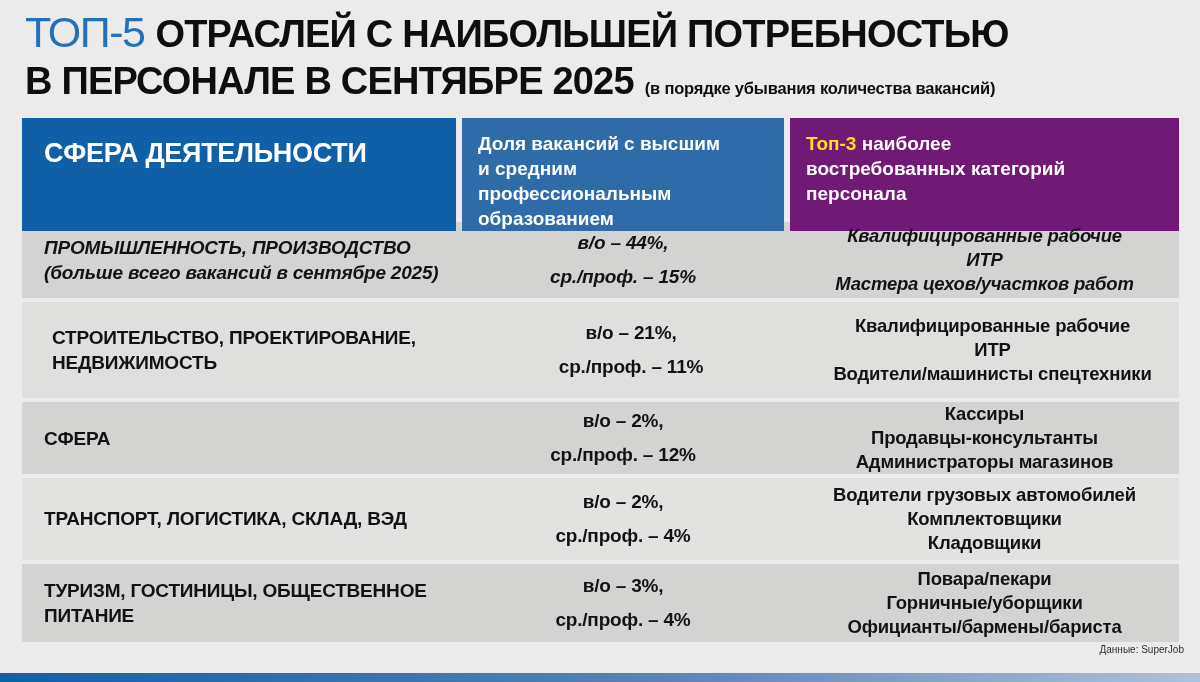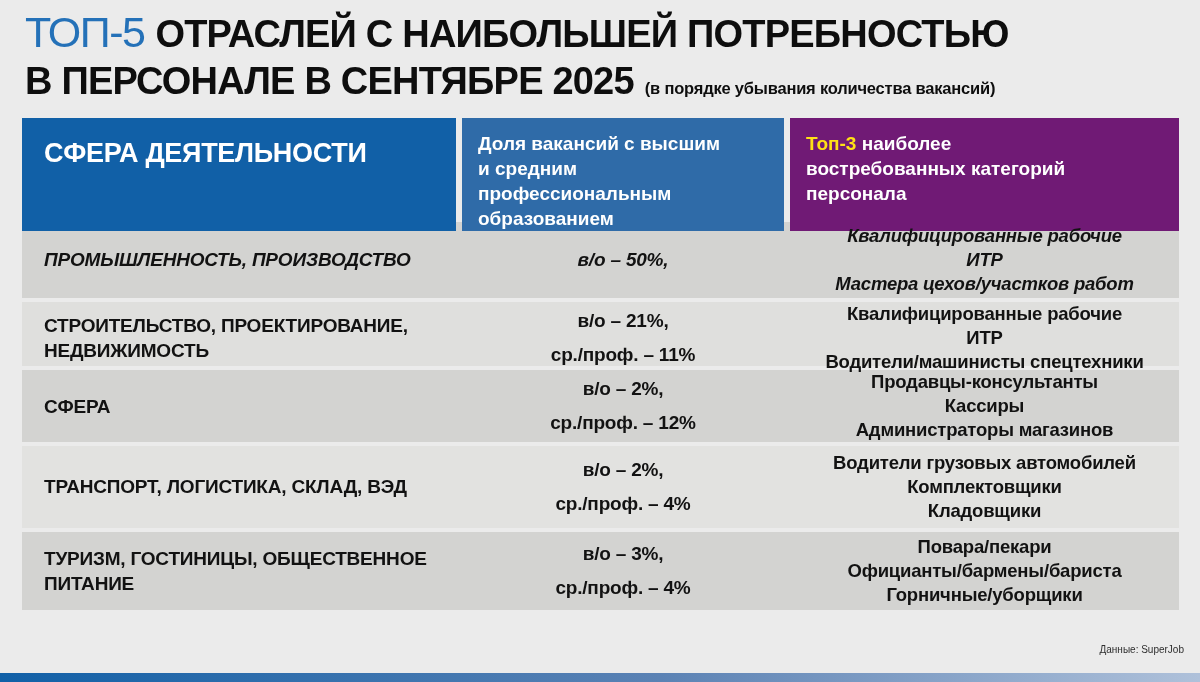--- a/index.html
+++ b/index.html
@@ -41,21 +41,21 @@
     padding:20px 0 0 22px;
   }
   .th2 { background:#2F6BA8; font-size:19px; line-height:1.32; padding:13px 10px 0 16px; }
   .th3 { background:#701a75; font-size:19px; line-height:1.32; padding:13px 10px 0 16px; }
   .hl-yellow { color:#FFE115; }
 
   .row { align-items:center; margin-bottom:4px; }
   .shade-a { background:#D3D3D1; }
   .shade-b { background:#DFDFDD; }
   .shade-c { background:#E2E2E0; }
-  .r1 { height:76px;font-style:italic; } .r2 { height:64px; } .r3 { height:72px; }
+  .r1 { height:76px;font-style:italic; } .r2 { height:96px;padding-left:8px; } .r3 { height:72px; }
   .r4 { height:82px; } .r5 { height:78px; }
 
   .c1 { padding-left:22px; font-size:19px; font-weight:700; line-height:1.32; letter-spacing:-0.2px; }
   .c2 { text-align:center; font-size:19px; font-weight:700; line-height:1.8; letter-spacing:-0.2px; }
   .c3 { text-align:center; font-size:18.5px; font-weight:700; line-height:1.3; letter-spacing:-0.2px; }
 
   
   .footer {
     position:absolute; top:644px; right:16px;
     font-size:10px; font-weight:400; color:#2e2e2e;
@@ -93,23 +93,25 @@
       <div class="th th3">
         <div><span class="hl-yellow">Топ-3</span> <span>наиболее</span></div>
         <div>востребованных категорий</div>
         <div>персонала</div>
       </div>
     </div>
 
     <div class="row grid-cols shade-a r1">
       <div class="c1">
         <div>ПРОМЫШЛЕННОСТЬ, ПРОИЗВОДСТВО</div>
+        <div>(больше всего вакансий в сентябре 2025)</div>
       </div>
       <div class="c2">
-        <div>в/о – 50%,</div>
+        <div>в/о – 44%,</div>
+        <div>ср./проф. – 15%</div>
       </div>
       <div class="c3">
         <div>Квалифицированные рабочие</div>
         <div>ИТР</div>
         <div>Мастера цехов/участков работ</div>
       </div>
     </div>
 
     <div class="row grid-cols shade-b r2">
       <div class="c1">
@@ -128,22 +130,22 @@
 
     <div class="row grid-cols shade-a r3">
       <div class="c1">
         <div>СФЕРА</div>
       </div>
       <div class="c2">
         <div>в/о – 2%,</div>
         <div>ср./проф. – 12%</div>
       </div>
       <div class="c3">
+        <div>Кассиры</div>
         <div>Продавцы-консультанты</div>
-        <div>Кассиры</div>
         <div>Администраторы магазинов</div>
       </div>
     </div>
 
     <div class="row grid-cols shade-c r4">
       <div class="c1">
         <div>ТРАНСПОРТ, ЛОГИСТИКА, СКЛАД, ВЭД</div>
       </div>
       <div class="c2">
         <div>в/о – 2%,</div>
@@ -159,22 +161,22 @@
     <div class="row grid-cols shade-a r5">
       <div class="c1">
         <div>ТУРИЗМ, ГОСТИНИЦЫ, ОБЩЕСТВЕННОЕ ПИТАНИЕ</div>
       </div>
       <div class="c2">
         <div>в/о – 3%,</div>
         <div>ср./проф. – 4%</div>
       </div>
       <div class="c3">
         <div>Повара/пекари</div>
+        <div>Горничные/уборщики</div>
         <div>Официанты/бармены/бариста</div>
-        <div>Горничные/уборщики</div>
       </div>
     </div>
 
   </div>
 
   <div class="footer">Данные:  SuperJob</div>
   <div class="bottom-bar"></div>
 
 </div>
 

